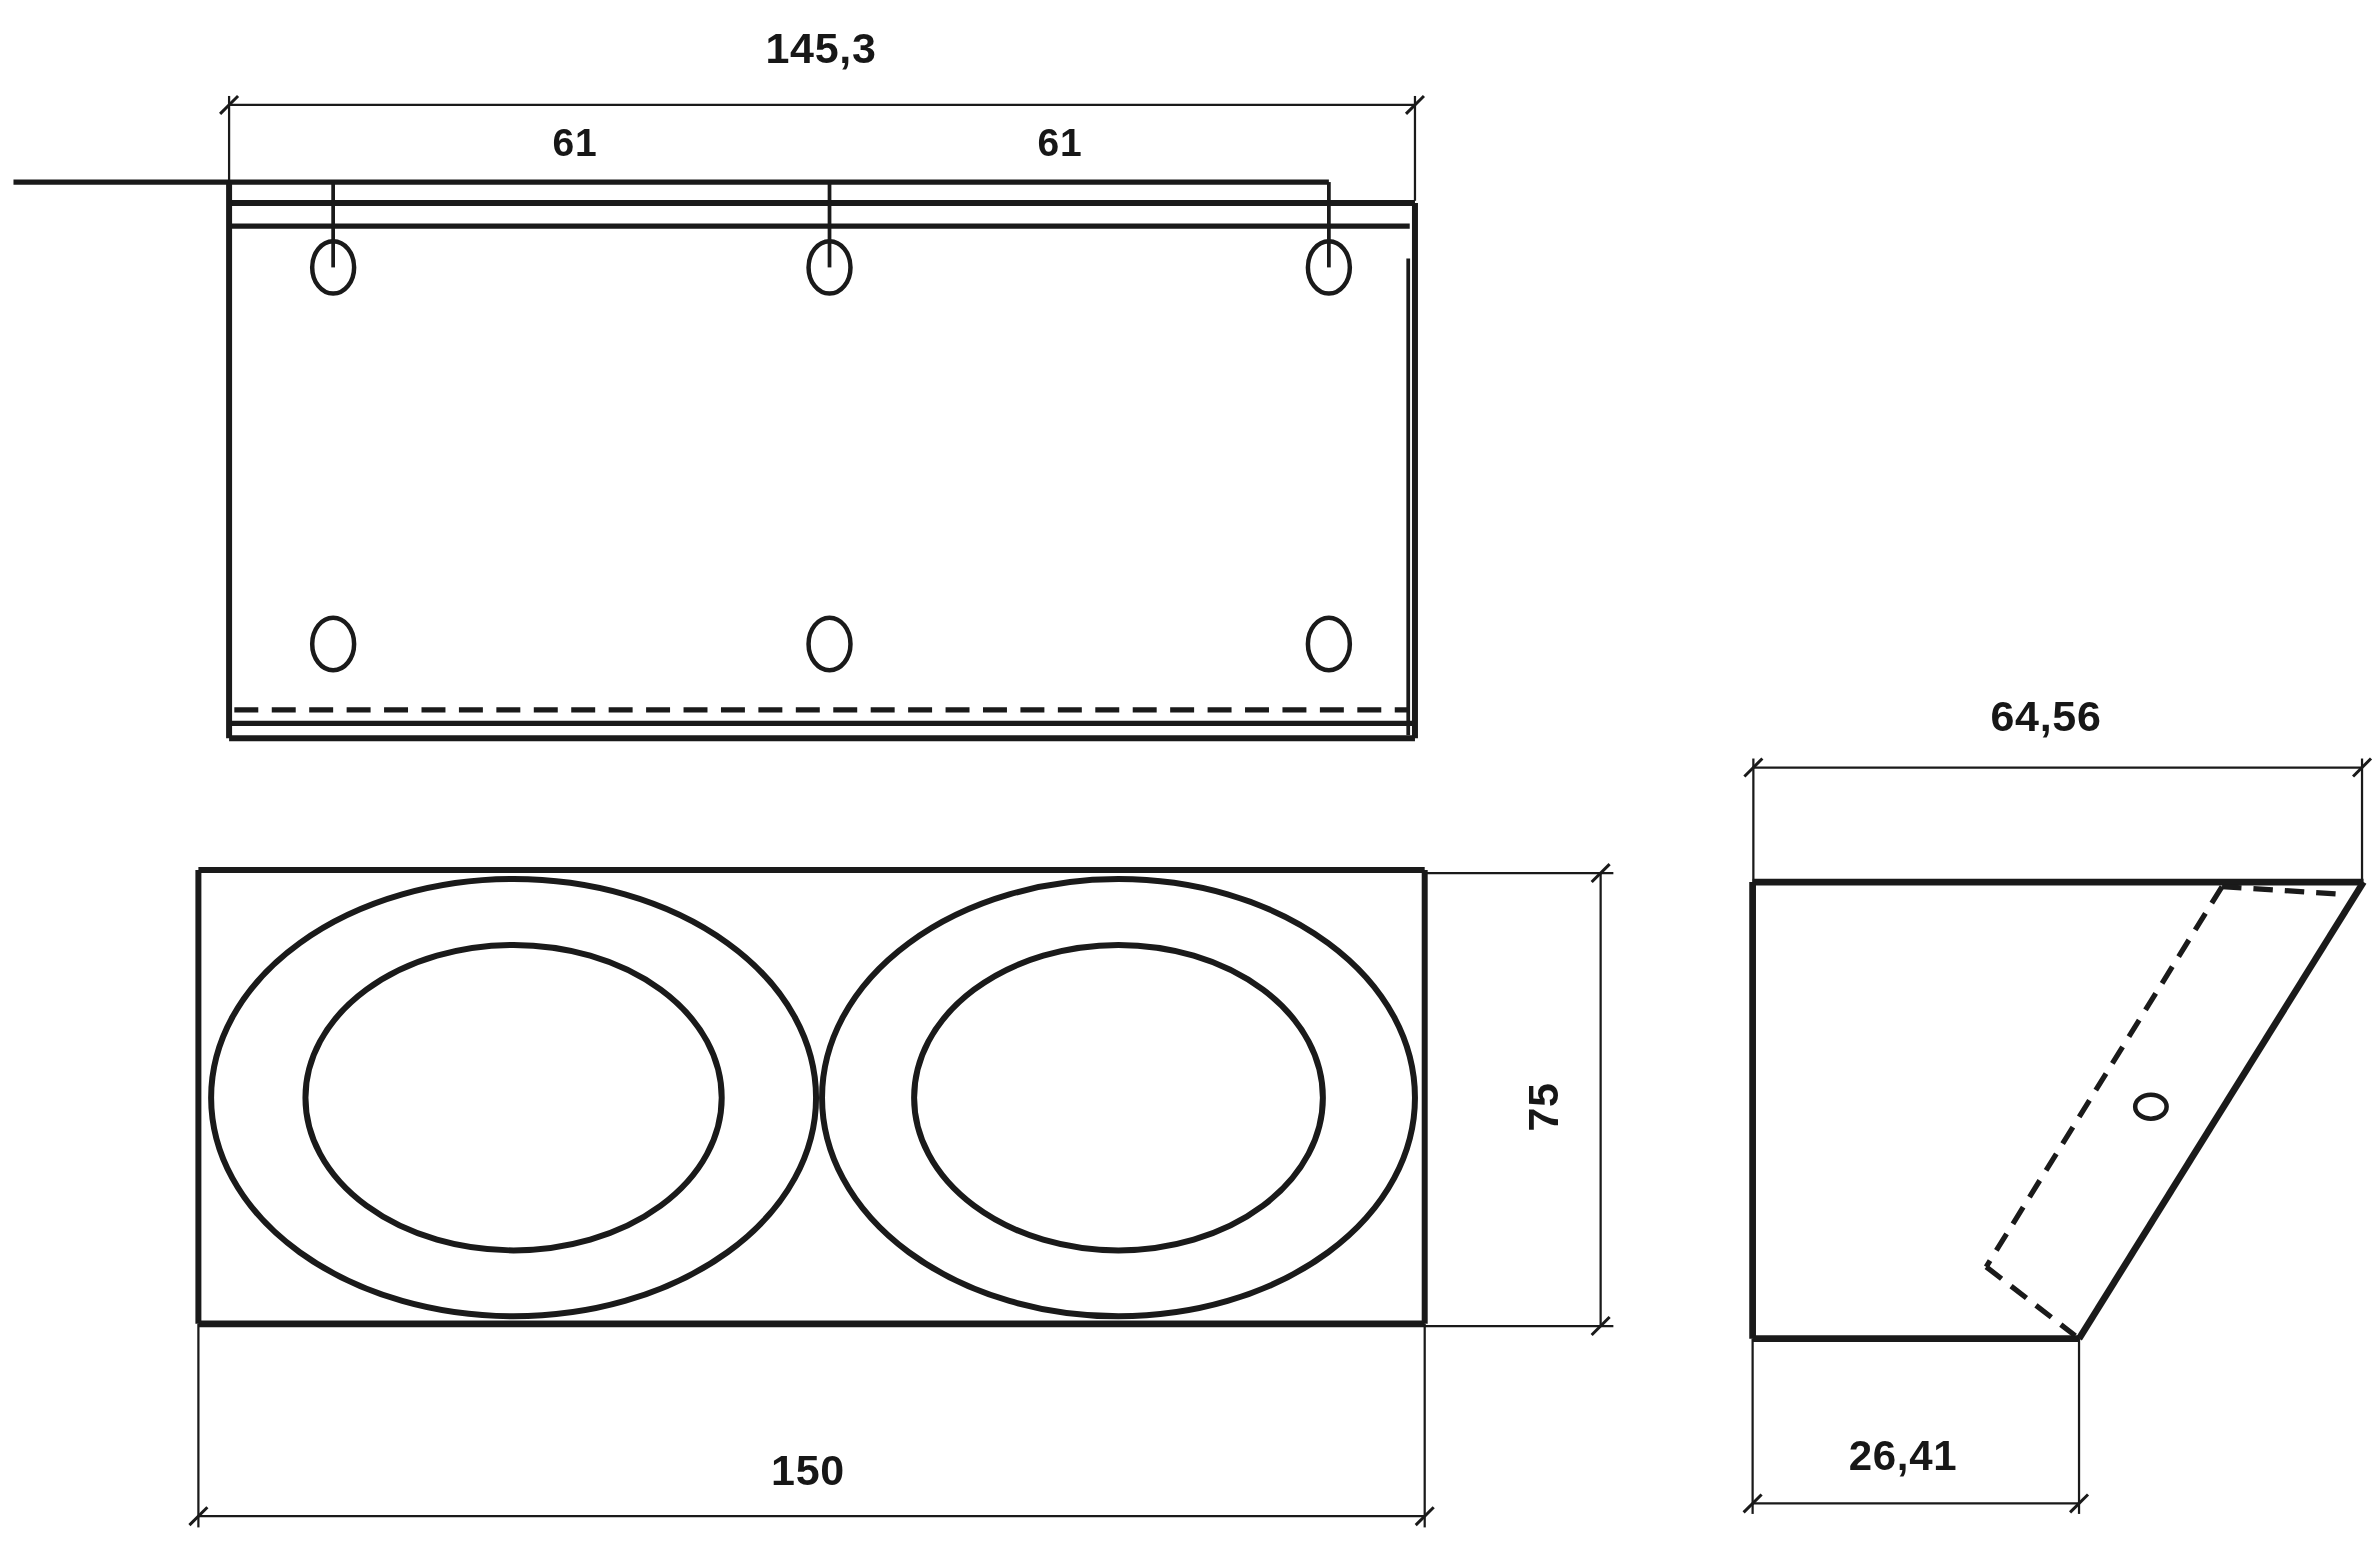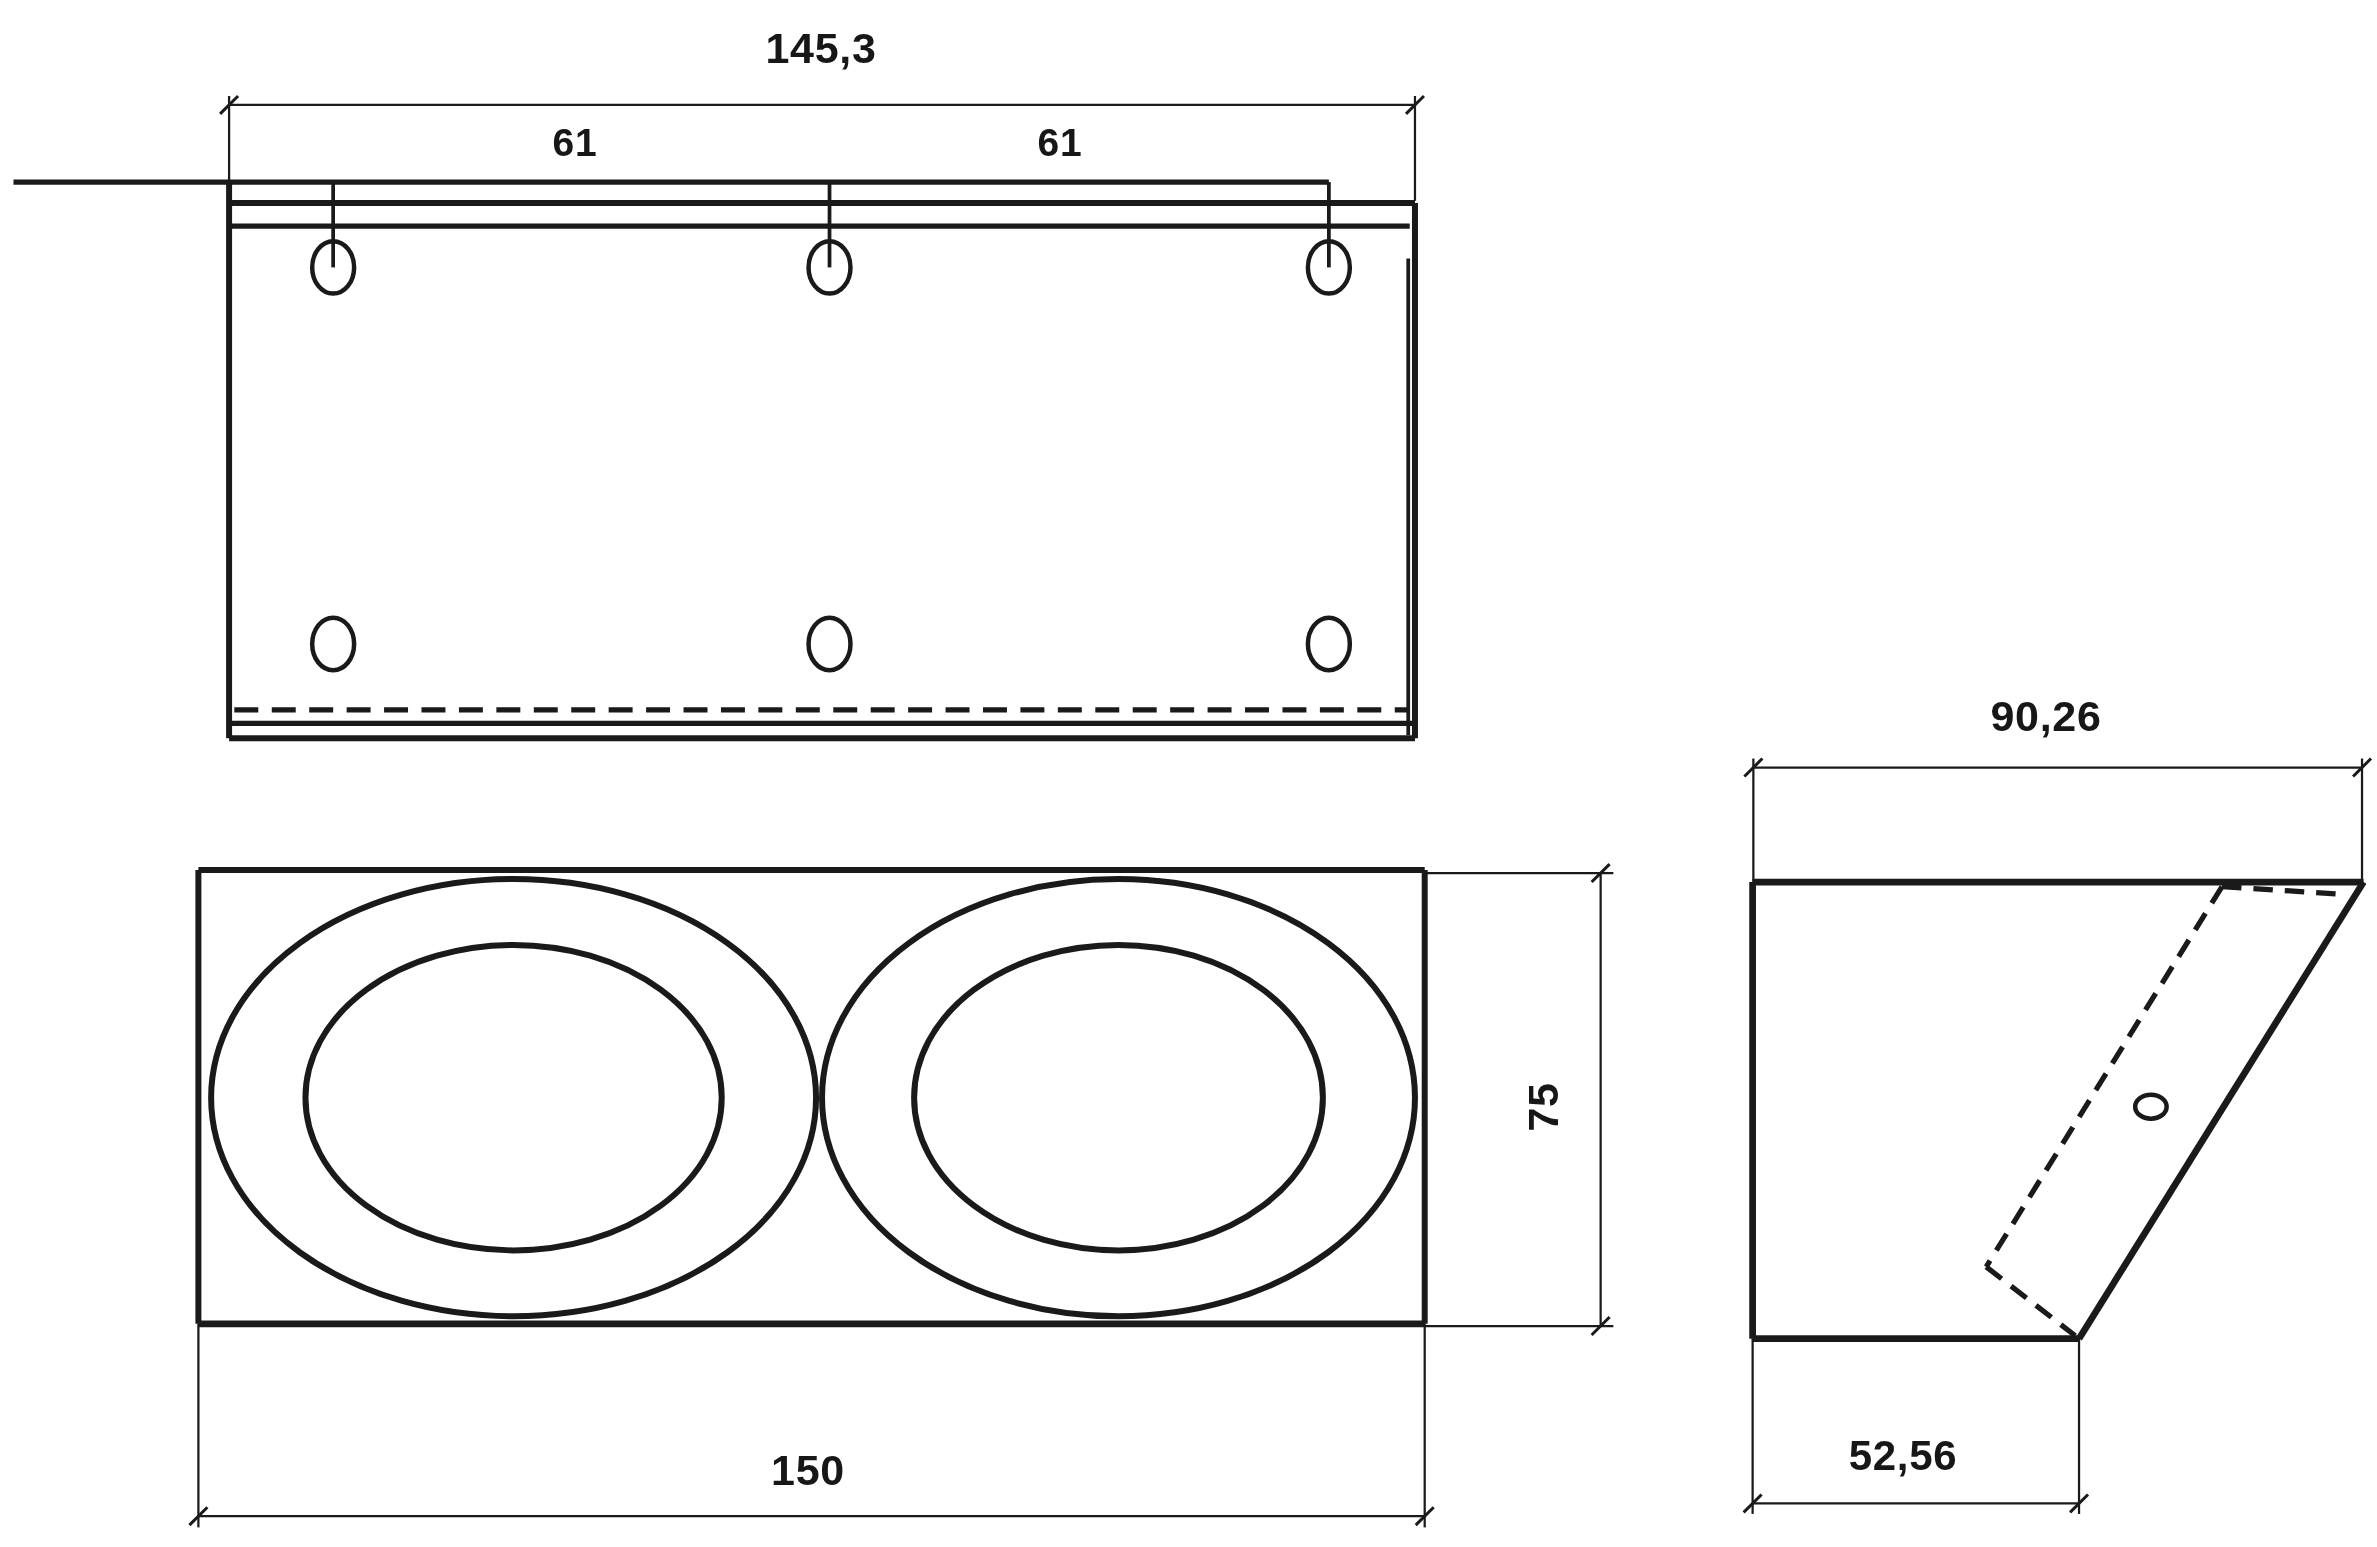--- a/index.html
+++ b/index.html
@@ -86,17 +86,17 @@
       <line x1="3143" y1="1037" x2="3167" y2="1013" stroke="#1a1a1a" stroke-width="4"></line>
       <line x1="2329" y1="2020" x2="2353" y2="1996" stroke="#1a1a1a" stroke-width="4"></line>
       <line x1="2765" y1="2020" x2="2789" y2="1996" stroke="#1a1a1a" stroke-width="4"></line>
     </svg>
   <div id="labels">
       <div class="dim-label" style="left: 821px; top: 48px; font-size: 43px;">145,3</div>
       <div class="dim-label" style="left: 575px; top: 142px; font-size: 39px;">61</div>
       <div class="dim-label" style="left: 1060px; top: 142px; font-size: 39px;">61</div>
       <div class="dim-label" style="left: 808px; top: 1470px; font-size: 43px;">150</div>
       <div class="dim-label rot" style="left: 1543px; top: 1107px; font-size: 43px;">75</div>
-      <div class="dim-label" style="left: 2046px; top: 716px; font-size: 43px;">90,26</div>
-      <div class="dim-label" style="left: 1903px; top: 1456px; font-size: 42px;">52,56</div>
+      <div class="dim-label" style="left: 2046px; top: 716px; font-size: 43px;">64,56</div>
+      <div class="dim-label" style="left: 1903px; top: 1456px; font-size: 42px;">26,41</div>
     </div>
 </div>
 
 
 </body></html>

